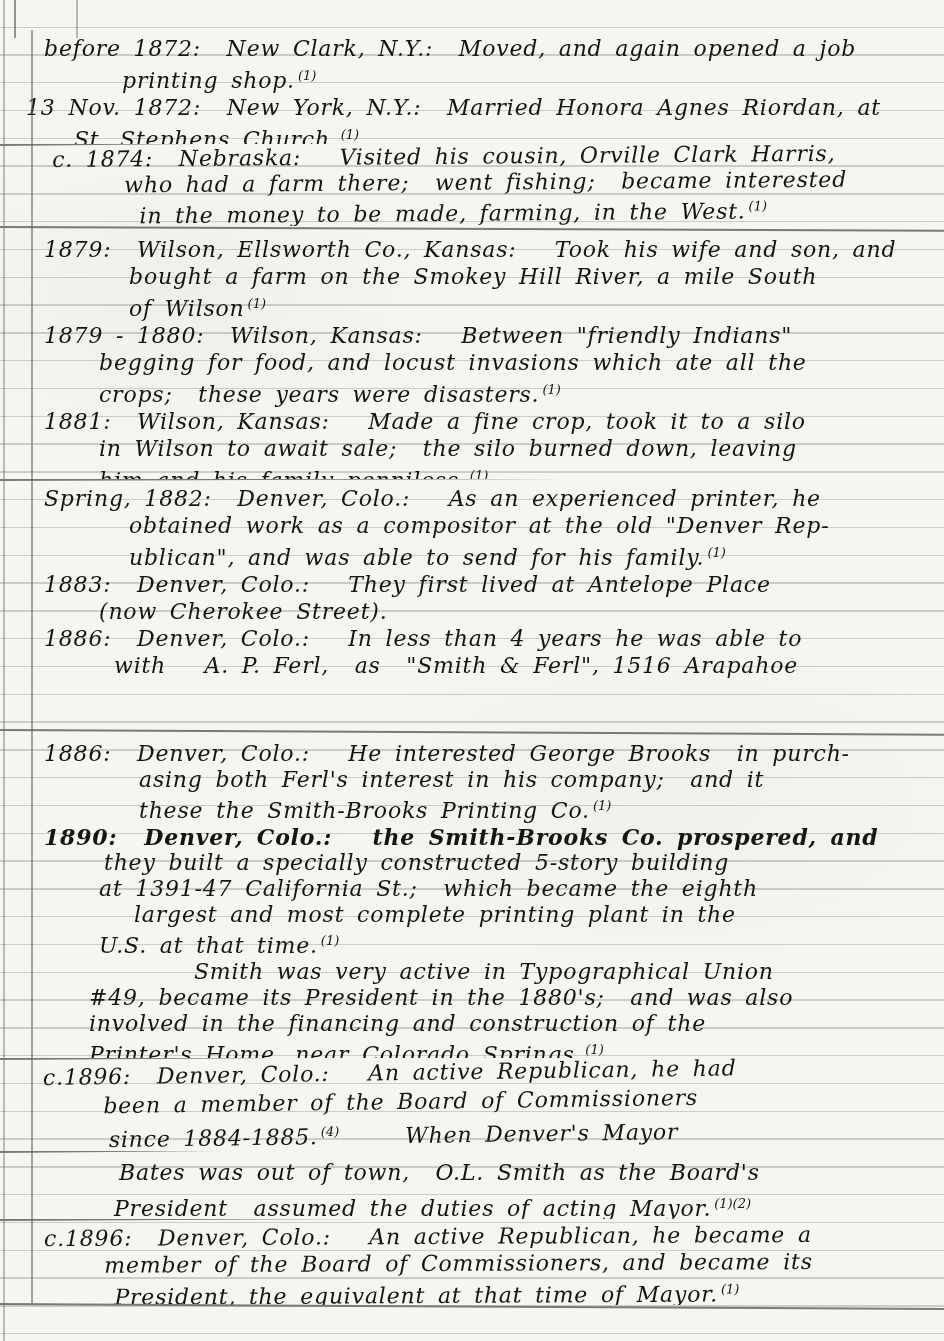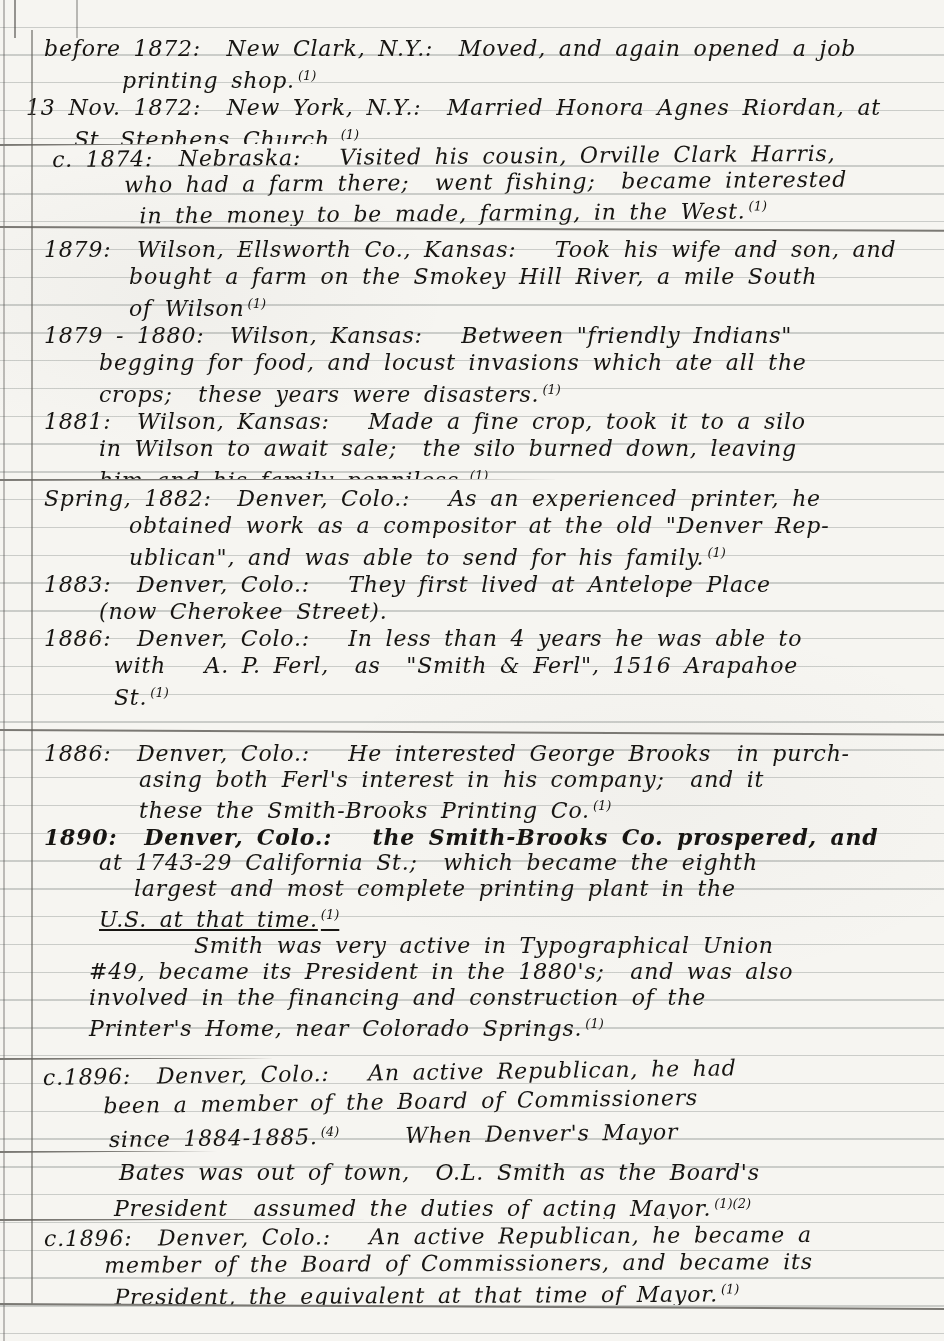--- a/index.html
+++ b/index.html
@@ -123,32 +123,32 @@
       </div>
       <div class="strip">
         <div class="content">
           <div class="line" style="padding-left: 0px;"><span class="seg">Spring, 1882:  Denver, Colo.:   As an experienced printer, he</span></div>
           <div class="line" style="padding-left: 85px;"><span class="seg">obtained work as a compositor at the old "Denver Rep-</span></div>
           <div class="line" style="padding-left: 85px;"><span class="seg">ublican", and was able to send for his family.</span><span class="sup">(1)</span></div>
           <div class="line" style="padding-left: 0px;"><span class="seg">1883:  Denver, Colo.:   They first lived at Antelope Place</span></div>
           <div class="line" style="padding-left: 55px;"><span class="seg">(now Cherokee Street).</span></div>
           <div class="line" style="padding-left: 0px;"><span class="seg">1886:  Denver, Colo.:   In less than 4 years he was able to</span></div>
           <div class="line" style="padding-left: 70px;"><span class="seg">with   A. P. Ferl,  as  "Smith &amp; Ferl", 1516 Arapahoe</span></div>
-          <div class="line" style="padding-left: 70px;"><span class="seg">St.</span><span class="sup">(1)</span></div>
         </div>
       </div>
       <div class="strip">
         <div class="content">
           <div class="line" style="padding-left: 0px;"><span class="seg">1886:  Denver, Colo.:   He interested George Brooks  in purch-</span></div>
           <div class="line" style="padding-left: 95px;"><span class="seg">asing both Ferl's interest in his company;  and it</span></div>
           <div class="line" style="padding-left: 95px;"><span class="seg">these the Smith-Brooks Printing Co.</span><span class="sup">(1)</span></div>
           <div class="line" style="padding-left: 0px; font-weight: bold;"><span class="seg">1890:  Denver, Colo.:   the Smith-Brooks Co. prospered, and</span></div>
-          <div class="line" style="padding-left: 55px;"><span class="seg">at 1743-29 California St.;  which became the eighth</span></div>
+          <div class="line" style="padding-left: 60px;"><span class="seg">they built a specially constructed 5-story building</span></div>
+          <div class="line" style="padding-left: 55px;"><span class="seg">at 1391-47 California St.;  which became the eighth</span></div>
           <div class="line" style="padding-left: 90px;"><span class="seg">largest and most complete printing plant in the</span></div>
-          <div class="line" style="padding-left: 55px; text-decoration: underline;"><span class="seg">U.S. at that time.</span><span class="sup">(1)</span></div>
+          <div class="line" style="padding-left: 55px;"><span class="seg">U.S. at that time.</span><span class="sup">(1)</span></div>
           <div class="line" style="padding-left: 150px;"><span class="seg">Smith was very active in Typographical Union</span></div>
           <div class="line" style="padding-left: 45px;"><span class="seg">#49, became its President in the 1880's;  and was also</span></div>
           <div class="line" style="padding-left: 45px;"><span class="seg">involved in the financing and construction of the</span></div>
           <div class="line" style="padding-left: 45px;"><span class="seg">Printer's Home, near Colorado Springs.</span><span class="sup">(1)</span></div>
         </div>
       </div>
       <div class="strip">
         <div class="content">
           <div class="line" style="padding-left: 0px;"><span class="seg">c.1896:  Denver, Colo.:   An active Republican, he had</span></div>
           <div class="line" style="padding-left: 60px;"><span class="seg">been a member of the Board of Commissioners</span></div>

